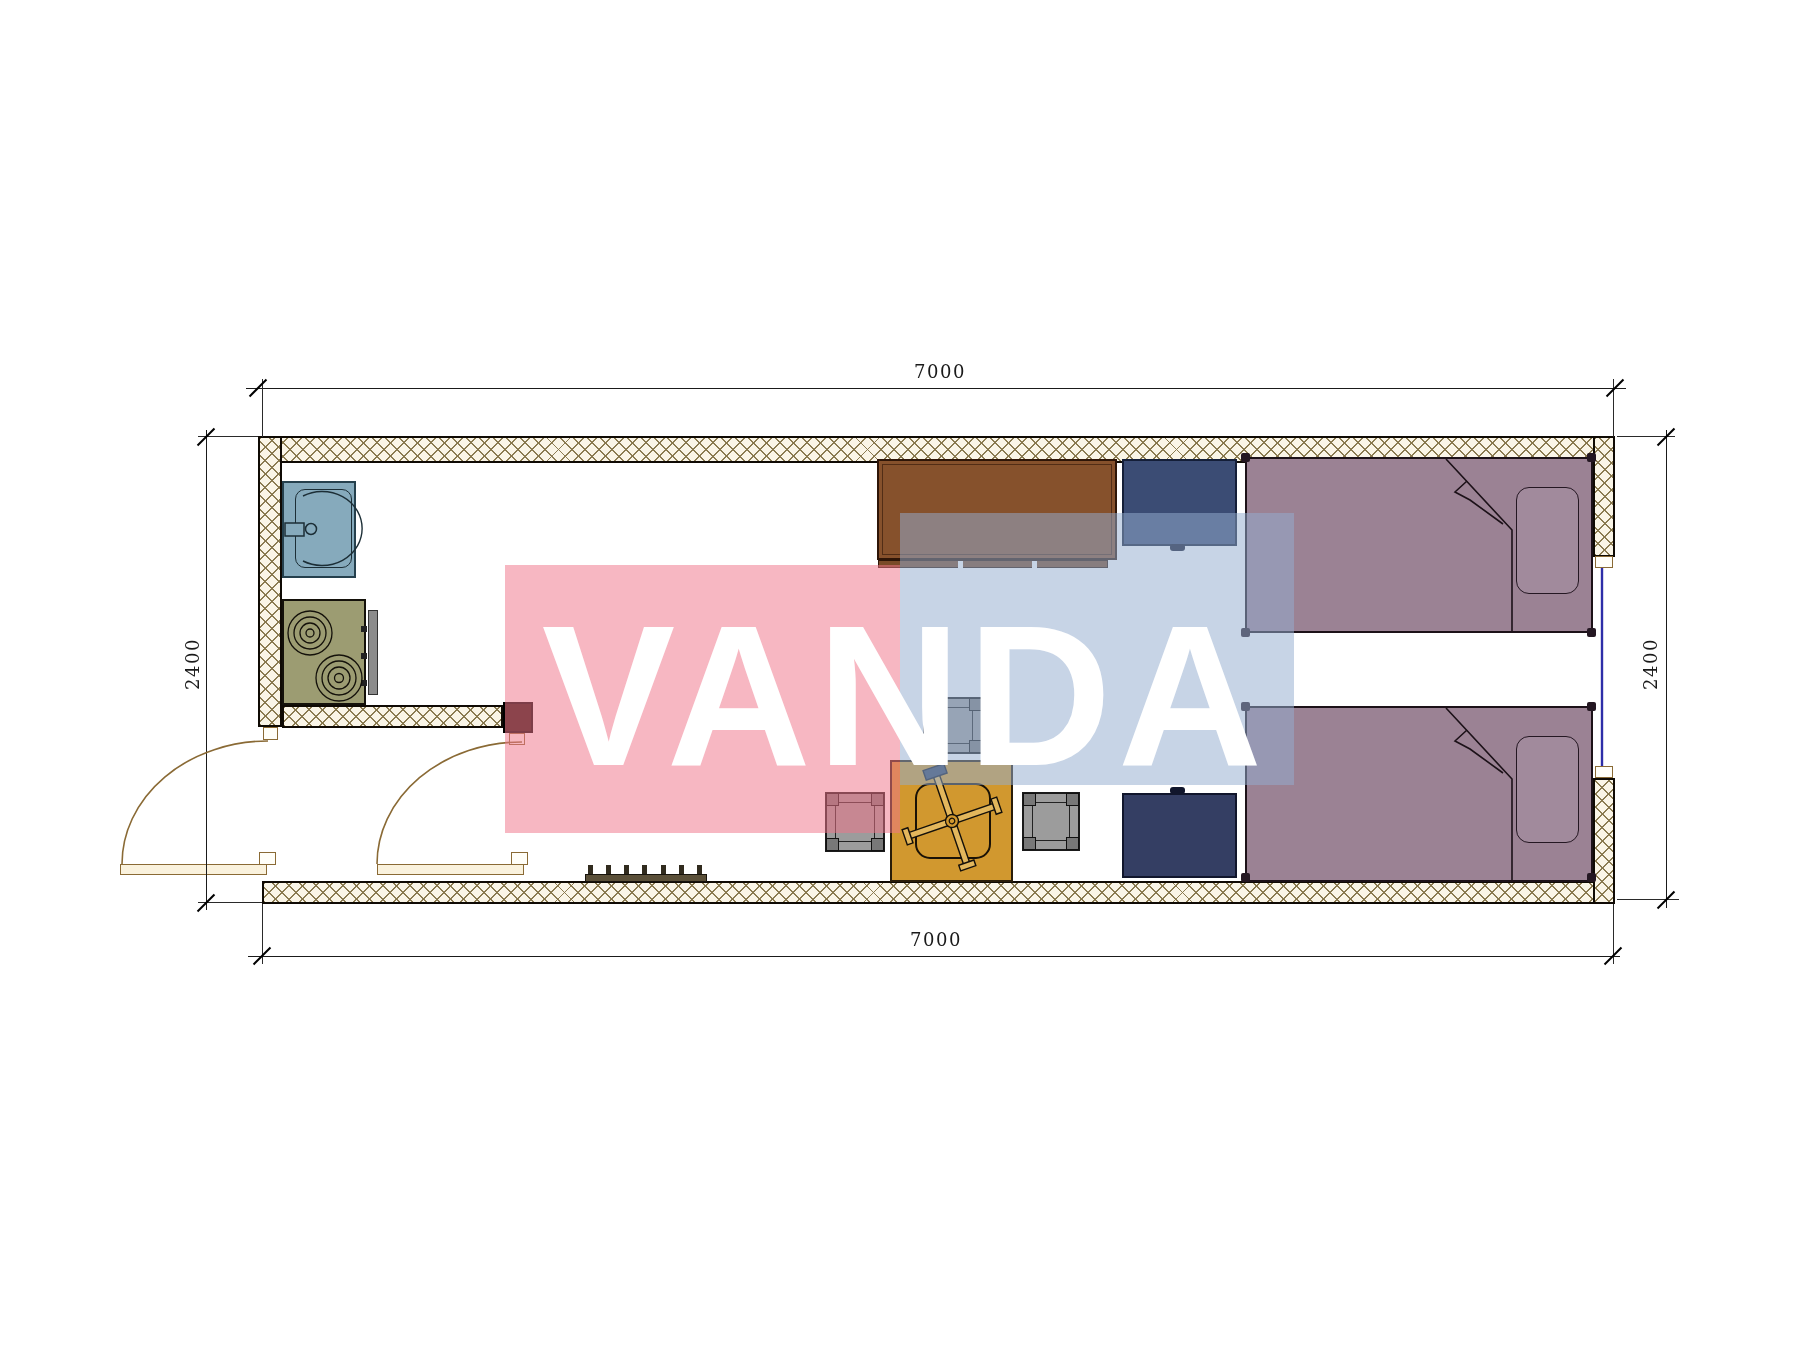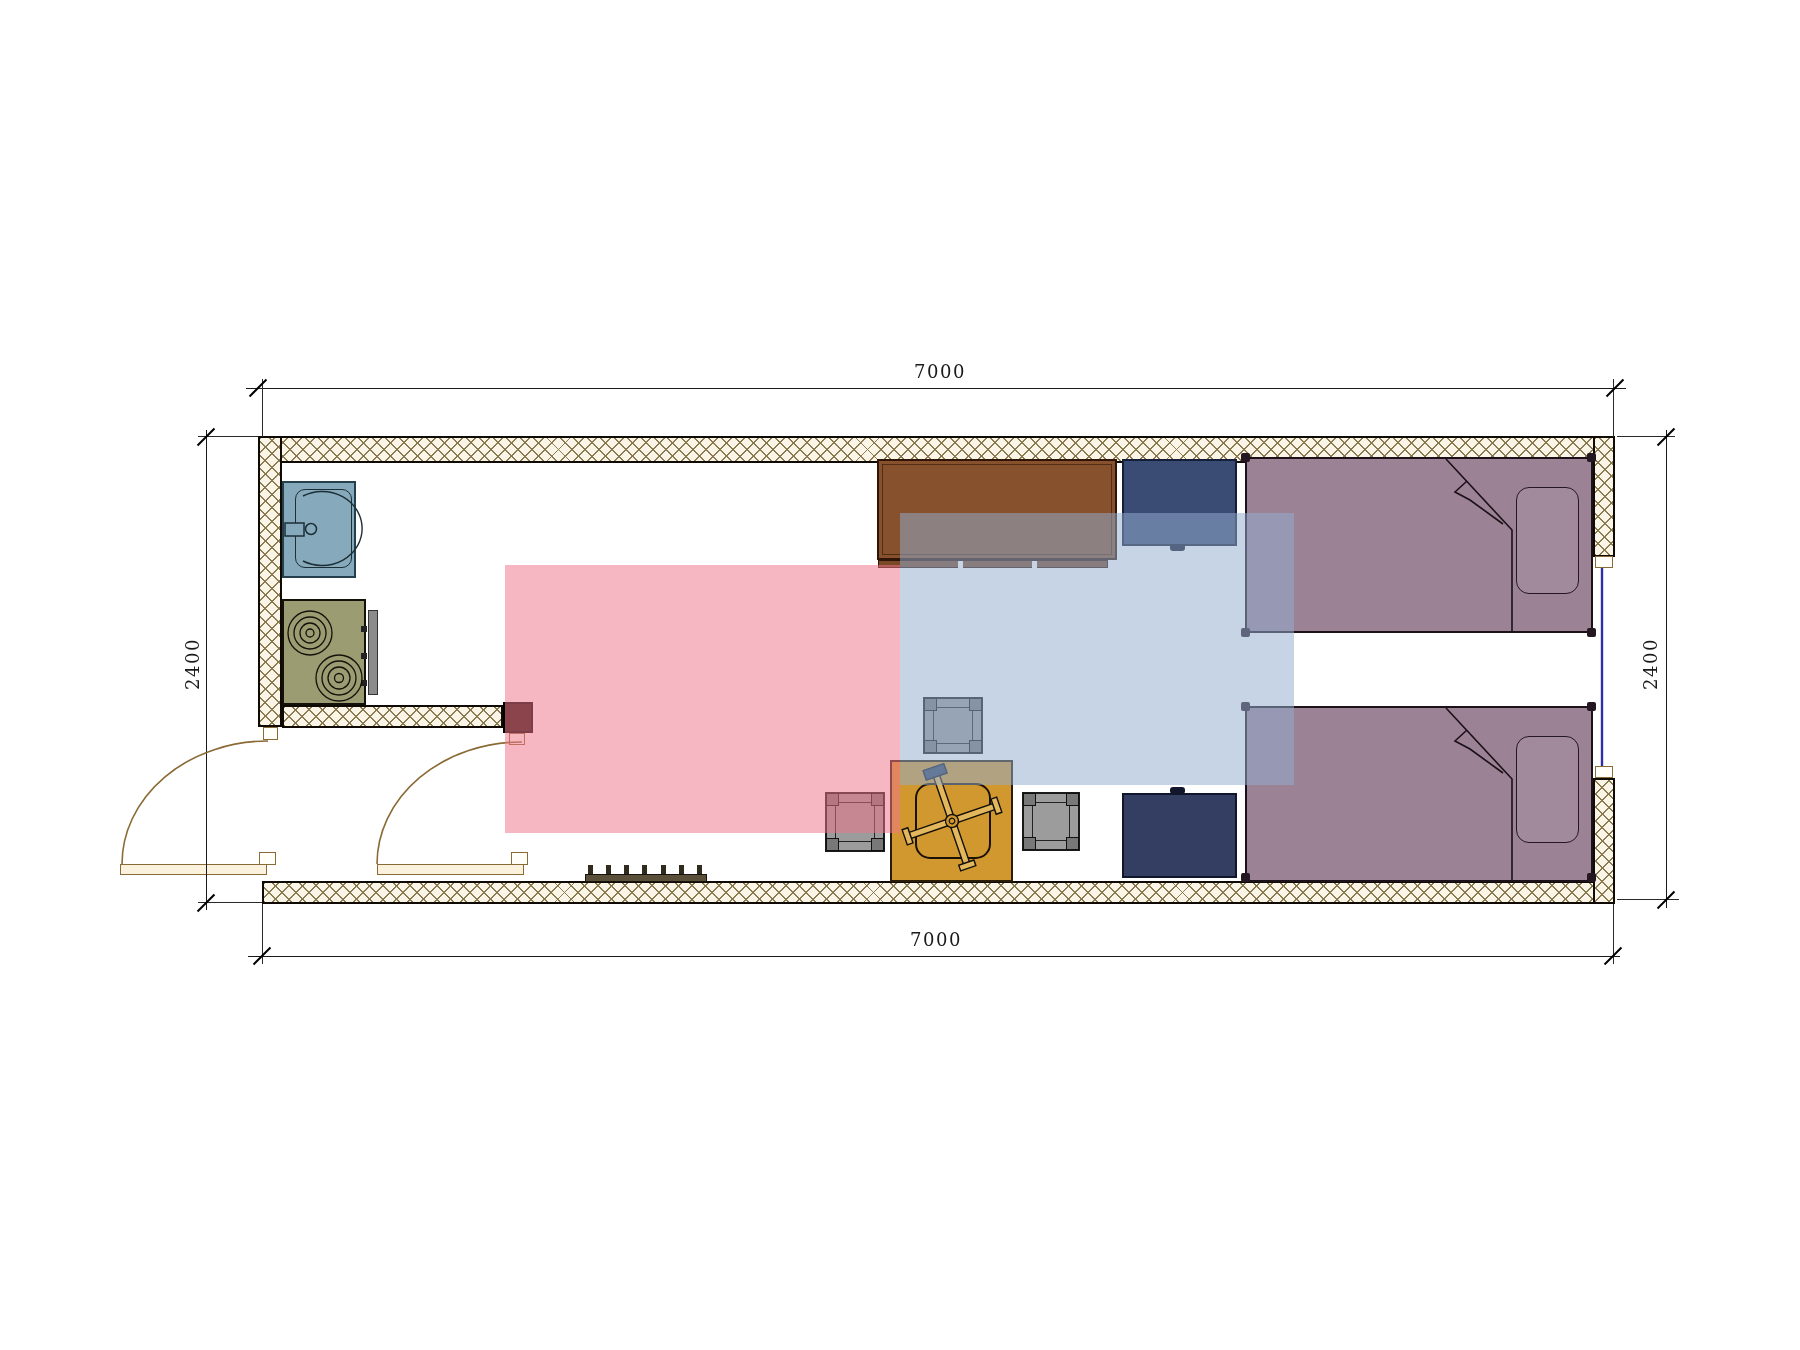--- a/index.html
+++ b/index.html
@@ -223,14 +223,15 @@
 
   <div class="dimline-v" style="left:1666px;top:430px;height:478px;"></div>
   <div class="extline-h" style="left:1617px;top:436px;width:58px;"></div>
   <div class="extline-h" style="left:1617px;top:899px;width:62px;"></div>
   <div class="tick" style="left:1654px;top:436px;"></div>
   <div class="tick" style="left:1654px;top:899px;"></div>
   <div class="dimtext rot" style="left:1551px;top:654px;">2400</div>
 
   <div class="wm" id="wm-pink" style="z-index: 3; background: rgb(240, 117, 139);"></div>
   <div class="wm" id="wm-blue" style="z-index: 3; background: rgb(147, 173, 207);"></div>
+  <div id="wm-text" style="z-index:4;">VANDA</div>
 
 </div>
 
 </body></html>

